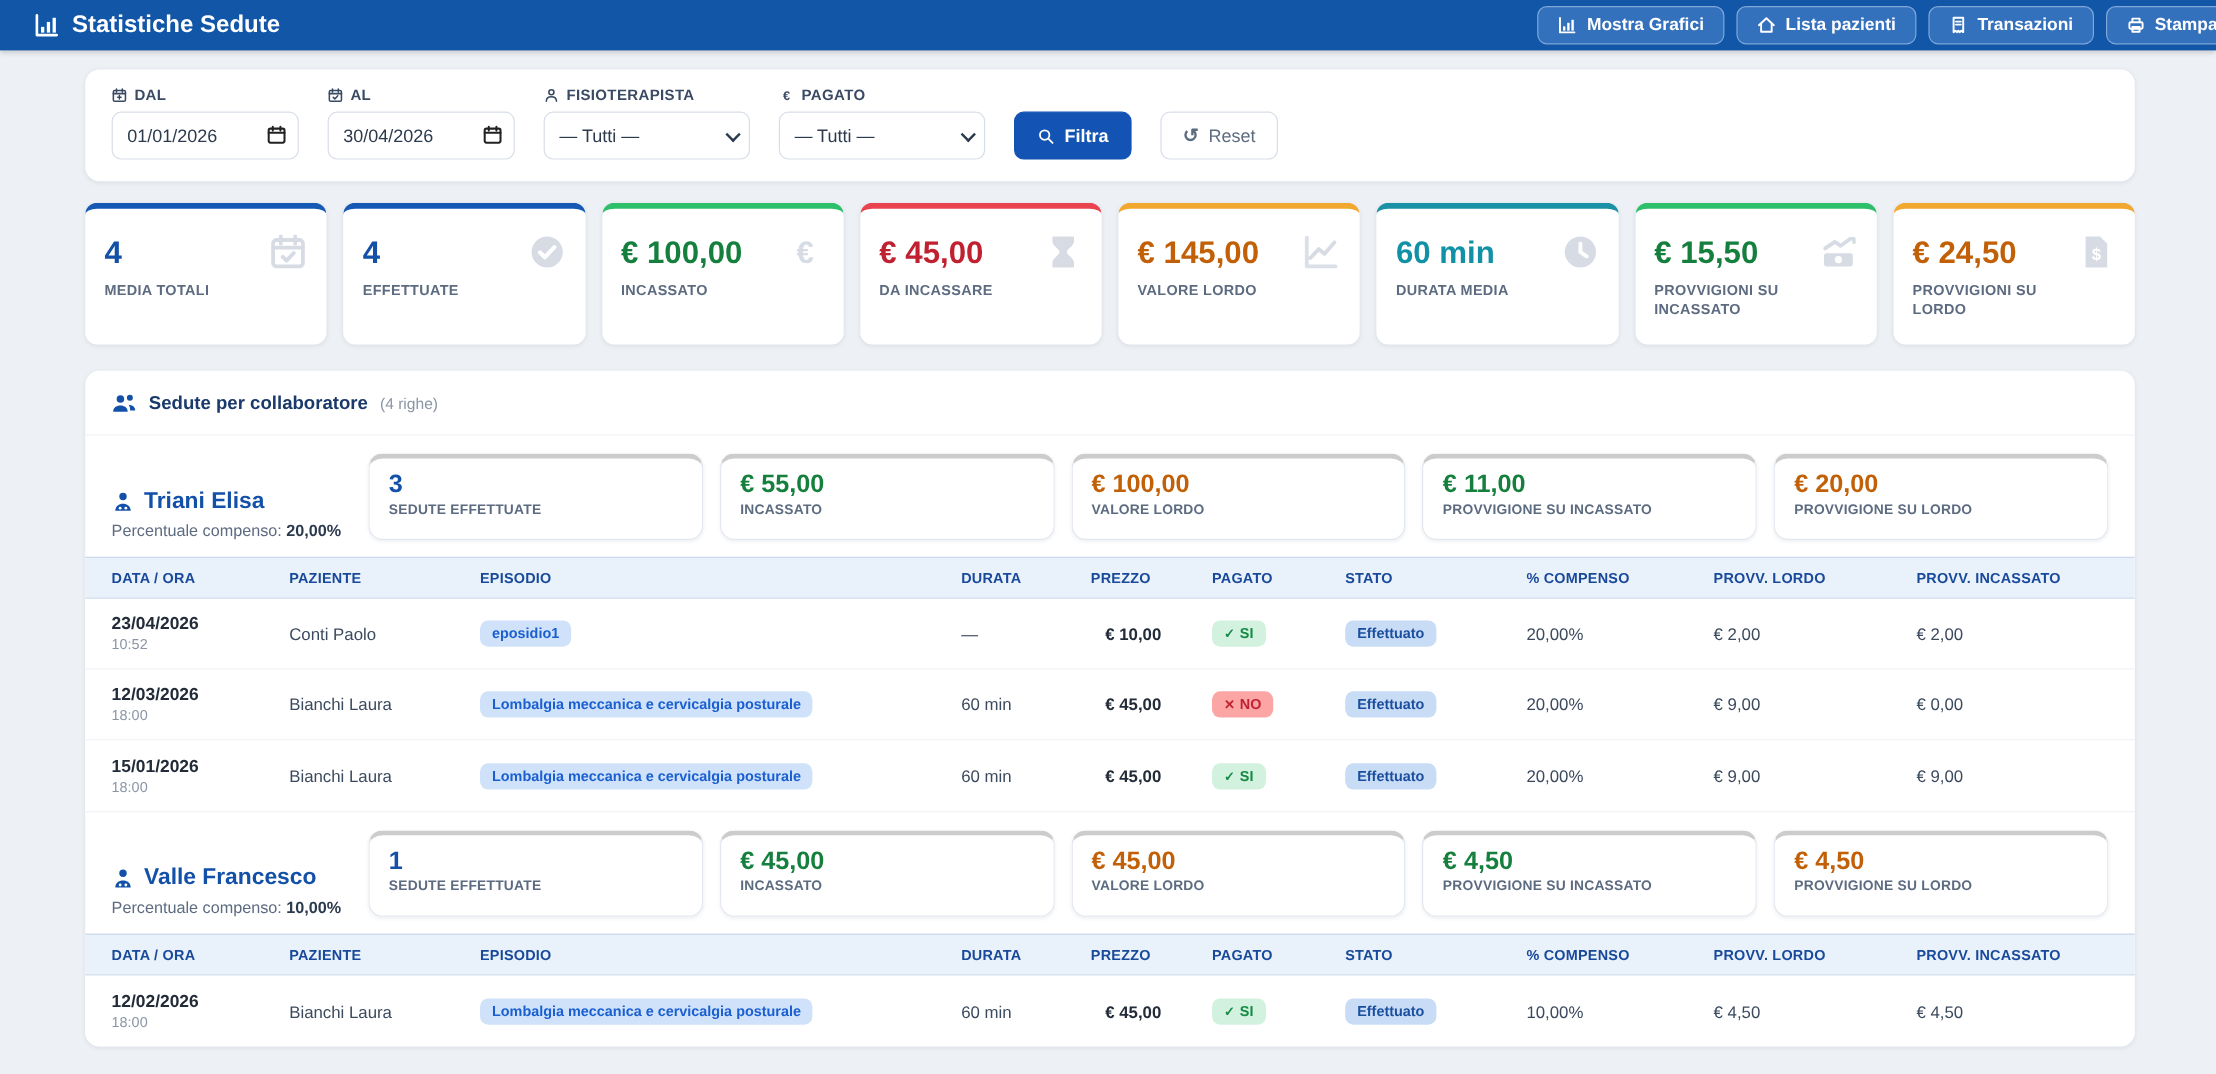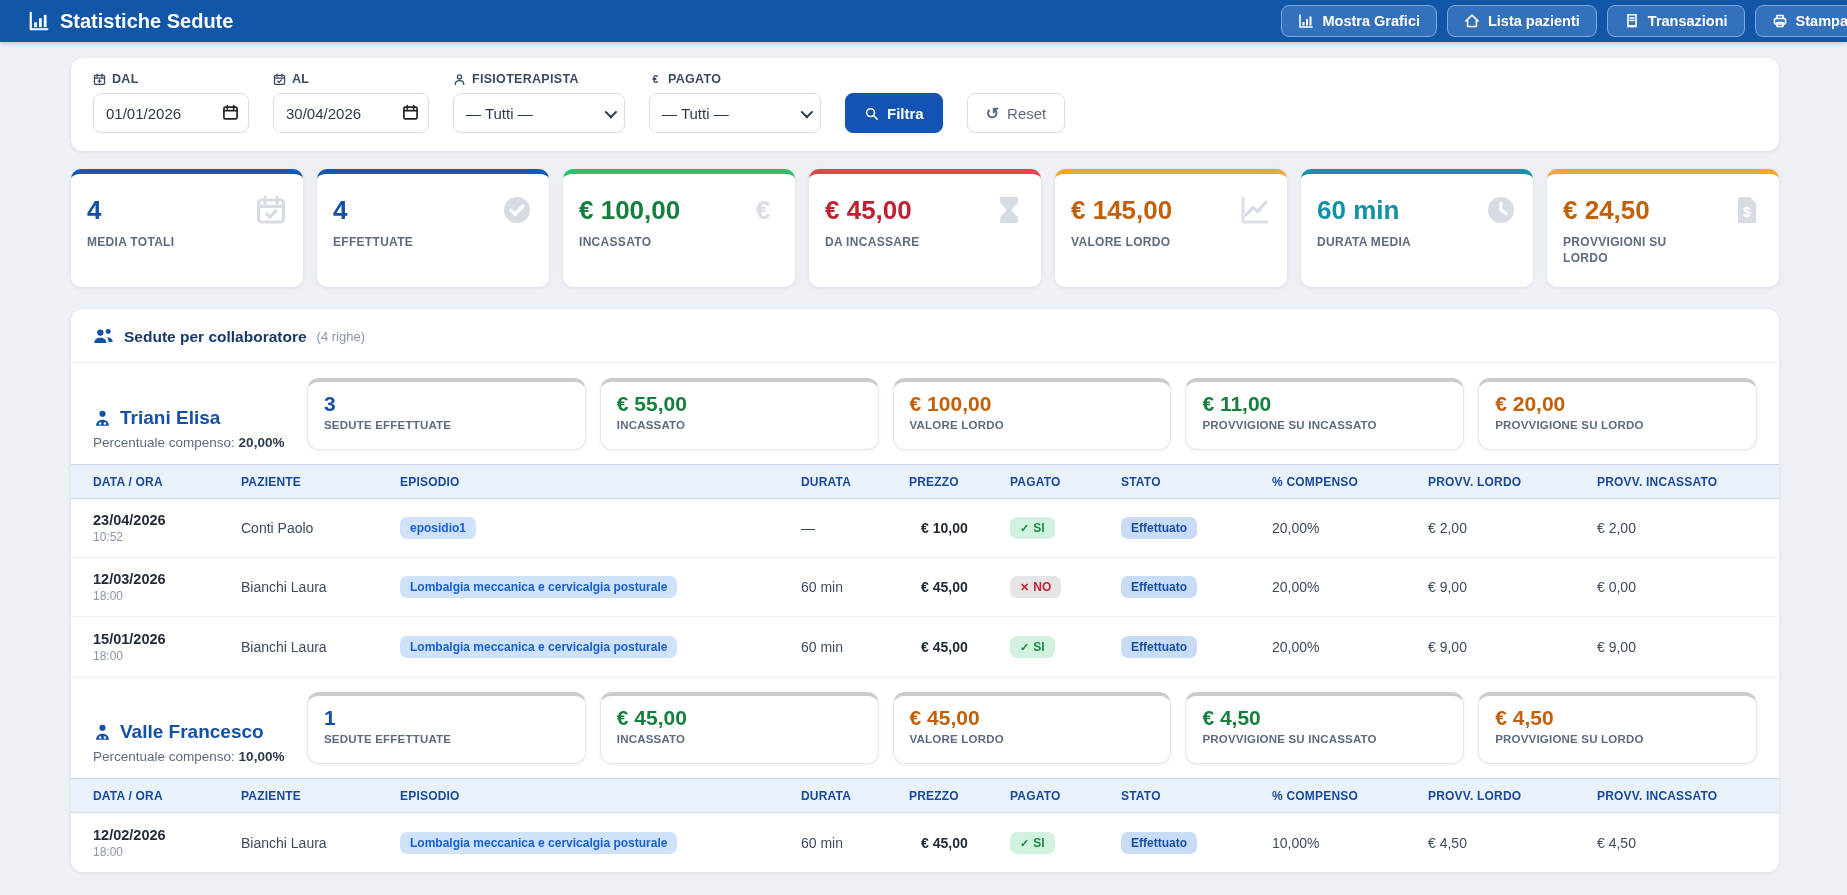--- a/index.html
+++ b/index.html
@@ -120,21 +120,21 @@
   }
   .th{ font-size:12px; font-weight:bold; color:#18499a; letter-spacing:.2px; }
   .tbl-row{ height:59px; border-bottom:1px solid #eef1f5; background:#fff; font-size:14px; color:#3c4a5e; }
   .tbl-row:last-child{ border-bottom:none; }
   .cell-date b{ display:block; font-size:14.5px; color:#222b38; }
   .cell-date span{ display:block; font-size:12px; color:#8b95a5; margin-top:2px; }
   .cell-price{ font-weight:bold; color:#222b38;margin-left:12px; }
   .pill{ display:inline-block; padding:4px 10px; border-radius:7px; font-size:12px; font-weight:600; white-space:nowrap; }
   .pill-episode{ background:#cfe2fa; color:#1a5fd0; }
   .pill-si{ background:#d2f1de; color:#178a46; }
-  .pill-no{ background:#e5e5e5; color:#c22333; }
+  .pill-no{ background:#fca5a5; color:#c22333; }
   .pill-status{ background:#c9dcf6; color:#1a4e9e; }
   .pill .mk{ margin-right:4px; font-size:11px; }
 </style>
 </head>
 <body>
 
 <header class="navbar">
   <div class="nav-title">
     <span class="icn">
         <svg viewBox="0 0 16 16" fill="none" stroke="currentColor" stroke-width="1.6" stroke-linecap="round" stroke-linejoin="round">
@@ -328,20 +328,32 @@
           </svg>
         </span>
   </div>
       <div class="sum-card b-teal">
     <div class="sum-value c-teal">60 min</div>
     <div class="sum-label">DURATA MEDIA</div>
     <span class="sum-icn icn">
           <svg viewBox="0 0 16 16">
             <circle cx="8" cy="8" r="6.5" fill="currentColor"></circle>
             <path d="M8 4.5V8l2.6 1.8" stroke="#fff" stroke-width="1.6" fill="none" stroke-linecap="round"></path>
+          </svg>
+        </span>
+  </div>
+      <div class="sum-card b-green">
+    <div class="sum-value c-green">€ 15,50</div>
+    <div class="sum-label">PROVVIGIONI SU INCASSATO</div>
+    <span class="sum-icn icn">
+          <svg viewBox="0 0 16 16" fill="none" stroke="currentColor" stroke-width="1.6" stroke-linecap="round" stroke-linejoin="round">
+            <path d="M2.5 6.5 6.5 3.8l2.5 1.6 4-2.9"></path>
+            <path d="M13 2.5h1.5V4" stroke-width="1.4"></path>
+            <rect x="2" y="8.5" width="12" height="5.5" rx="1" fill="currentColor" stroke="none"></rect>
+            <circle cx="8" cy="11.2" r="1.5" fill="#fff" stroke="none"></circle>
           </svg>
         </span>
   </div>
       <div class="sum-card b-orange">
     <div class="sum-value c-orange">€ 24,50</div>
     <div class="sum-label">PROVVIGIONI SU LORDO</div>
     <span class="sum-icn icn">
           <svg viewBox="0 0 16 16">
             <path d="M3.5 1.5h6l3 3v10h-9z" fill="currentColor"></path>
             <text x="8" y="11.5" text-anchor="middle" font-size="7" font-weight="bold" fill="#fff" font-family="Liberation Sans, sans-serif">$</text>

